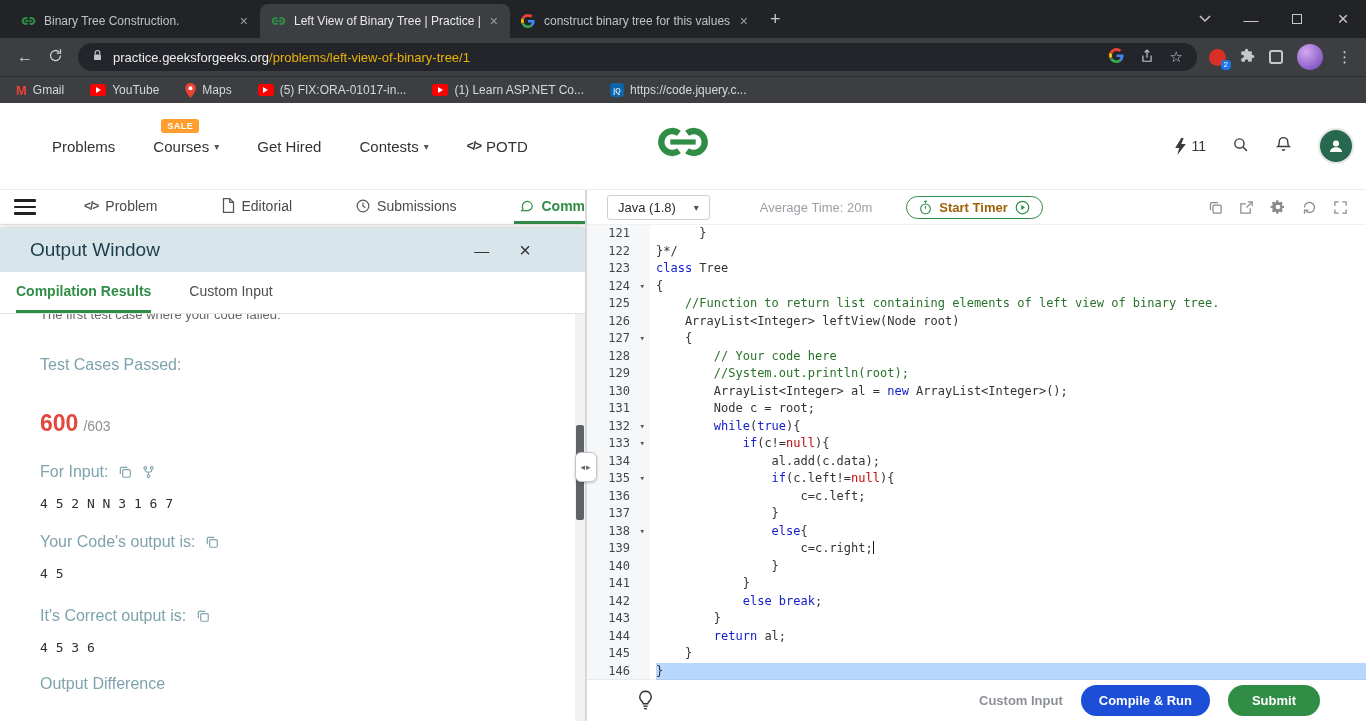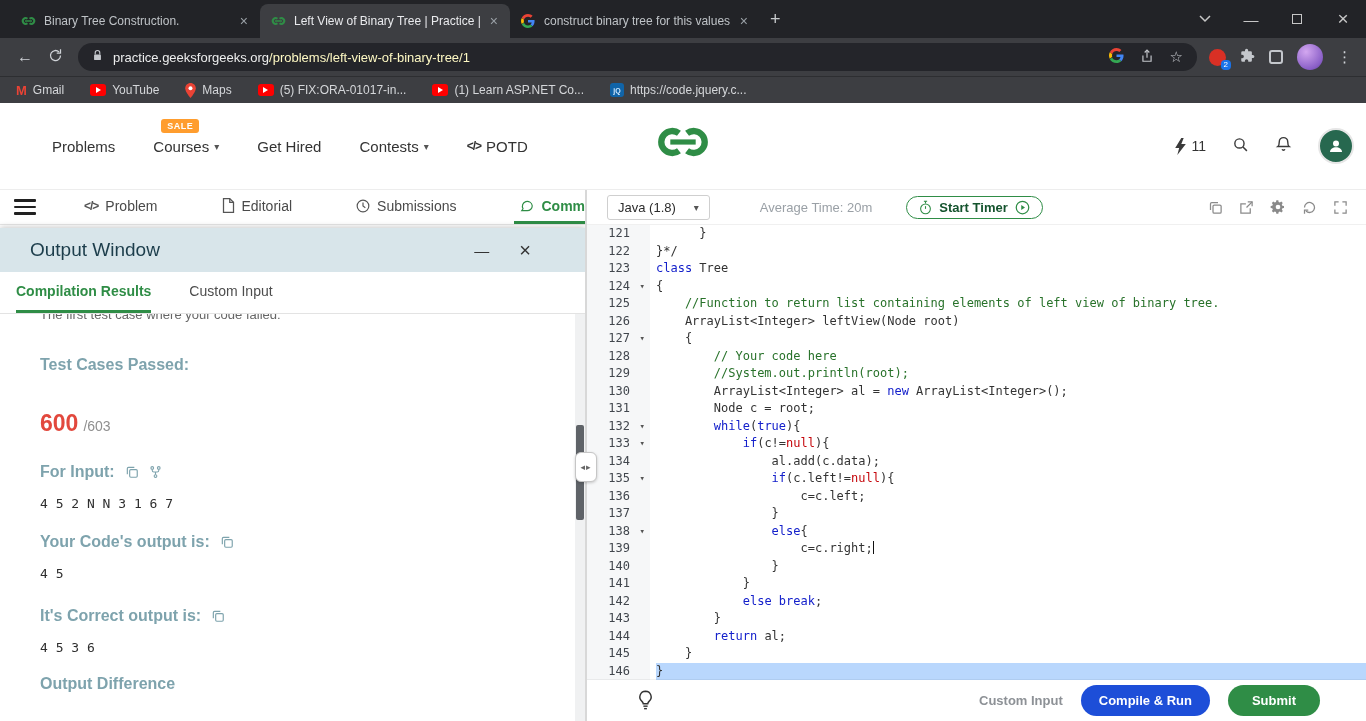--- a/index.html
+++ b/index.html
@@ -18,21 +18,21 @@
   .win-controls>span{width:46px;height:38px;display:flex;align-items:center;justify-content:center;color:#c7c7c7;font-size:15px;}
   .maxbox{width:10px;height:10px;border:1.5px solid #c7c7c7;display:inline-block;}
   .favicon{width:16px;height:16px;flex:0 0 auto;display:flex;align-items:center;justify-content:center;}
 
   
   .toolbar{height:38px;background:#3d3e42;display:flex;align-items:center;padding:0 10px;flex:0 0 auto;}
   .navbtn{width:30px;text-align:center;color:#d0d3d8;font-size:16px;}
   .omnibox{flex:1;height:28px;background:#24252a;border-radius:14px;display:flex;align-items:center;padding:0 14px;margin:0 8px;font-size:13px;gap:10px;}
   .url{white-space:nowrap;overflow:hidden;flex:1;}
   .url .host{color:#eceded;}
-  .url .path{color:#fef9c3;}
+  .url .path{color:#eab308;}
   .omni-right{display:flex;align-items:center;gap:16px;}
   .star-glyph{color:#c4c7cc;font-size:15px;}
   .toolbar-right{display:flex;align-items:center;gap:14px;padding:0 4px;}
   .ext-red{position:relative;width:17px;height:17px;border-radius:50%;background:#d93025;}
   .ext-badge{position:absolute;right:-5px;bottom:-4px;background:#1a73e8;color:#fff;font-size:8px;border-radius:4px;padding:0 3px;line-height:10px;}
   .sq-icon{width:14px;height:14px;border:2px solid #c4c7cc;border-radius:3px;}
   .tb-avatar{width:26px;height:26px;border-radius:50%;background:radial-gradient(circle at 35% 30%,#d3a7f0,#8a5fc7 70%,#5d3a96);}
   .kebab{color:#d0d3d8;font-size:15px;}
 
   
@@ -75,34 +75,34 @@
   .ow-title{font-size:19px;color:#1c3d4b;}
   .ow-controls{margin-left:auto;display:flex;align-items:center;gap:30px;margin-right:24px;}
   .ow-min{color:#333;font-size:15px;}
   .ow-close{color:#333;font-size:20px;}
   .ow-tabs{height:42px;flex:0 0 auto;display:flex;align-items:stretch;gap:38px;padding:0 16px;border-bottom:1px solid #e3e3e3;}
   .ow-tab{display:flex;align-items:center;font-size:14px;border-bottom:3px solid transparent;}
   .ow-tab.active{color:#2f8d46;font-weight:700;border-bottom-color:#2f8d46;}
   .ow-tab.inactive{color:#4d4d4d;}
   .ow-results{flex:1;position:relative;overflow:hidden;padding:0 60px 0 40px;}
   .clipped-line{margin-top:-7px;font-size:13px;color:#666;}
-  .res-label{margin-top:34px;font-size:16px;color:#7ea3ad;font-weight:700;display:flex;align-items:center;gap:10px;}
+  .res-label{margin-top:34px;font-size:16px;color:#7ea3ad;font-weight:400;display:flex;align-items:center;gap:10px;}
   .score-row{display:flex;align-items:baseline;gap:5px;margin-top:36px;}
   .score-pass{font-size:23px;color:#e2483d;font-weight:600;}
   .score-total{font-size:14px;color:#8f8f8f;}
   .mono-val{margin-top:15px;font-family:"DejaVu Sans Mono",monospace;font-size:13px;color:#2f2f2f;}
   .mt26{margin-top:26px;}.mt22{margin-top:22px;}.mt20{margin-top:20px;}
   .ow-scroll{position:absolute;right:0;top:0;bottom:0;width:10px;background:#f0f1f2;}
   .ow-thumb{position:absolute;top:111px;left:1px;width:8px;height:95px;background:#5f6368;border-radius:2px;}
 
   
   .editor-topbar{height:35px;flex:0 0 auto;display:flex;align-items:center;padding:0 18px 0 20px;border-bottom:1px solid #f0f0f0;}
   .lang-select{display:flex;align-items:center;gap:18px;border:1px solid #cfcfcf;border-radius:3px;padding:4px 10px;font-size:13px;color:#2b2b2b;}
   .avg-time{margin-left:50px;font-size:13px;color:#9aa0a6;}
-  .timer-pill{margin-left:34px;display:flex;align-items:center;gap:7px;border:1px solid #2f8d46;border-radius:15px;padding:3px 12px;color:#14532d;font-size:13px;font-weight:600;}
+  .timer-pill{margin-left:34px;display:flex;align-items:center;gap:7px;border:1px solid #2f8d46;border-radius:15px;padding:3px 12px;color:#a16207;font-size:13px;font-weight:600;}
   .tb-icons{margin-left:auto;display:flex;align-items:center;gap:16px;}
   .tb-icons>span{display:flex;align-items:center;}
 
   
   .editor{flex:1;display:flex;overflow:hidden;font-family:"DejaVu Sans Mono",monospace;font-size:12px;line-height:17.5px;min-height:0;}
   .gutter{width:63px;flex:0 0 auto;background:#f6f7f8;color:#41464d;text-align:right;}
   .gut-line{position:relative;height:17.5px;padding-right:20px;}
   .gut-line .fold{position:absolute;right:5px;top:0;font-size:9px;color:#555;}
   .code{flex:1;padding-left:6px;min-width:0;}
   .code-line{height:17.5px;white-space:pre;}

